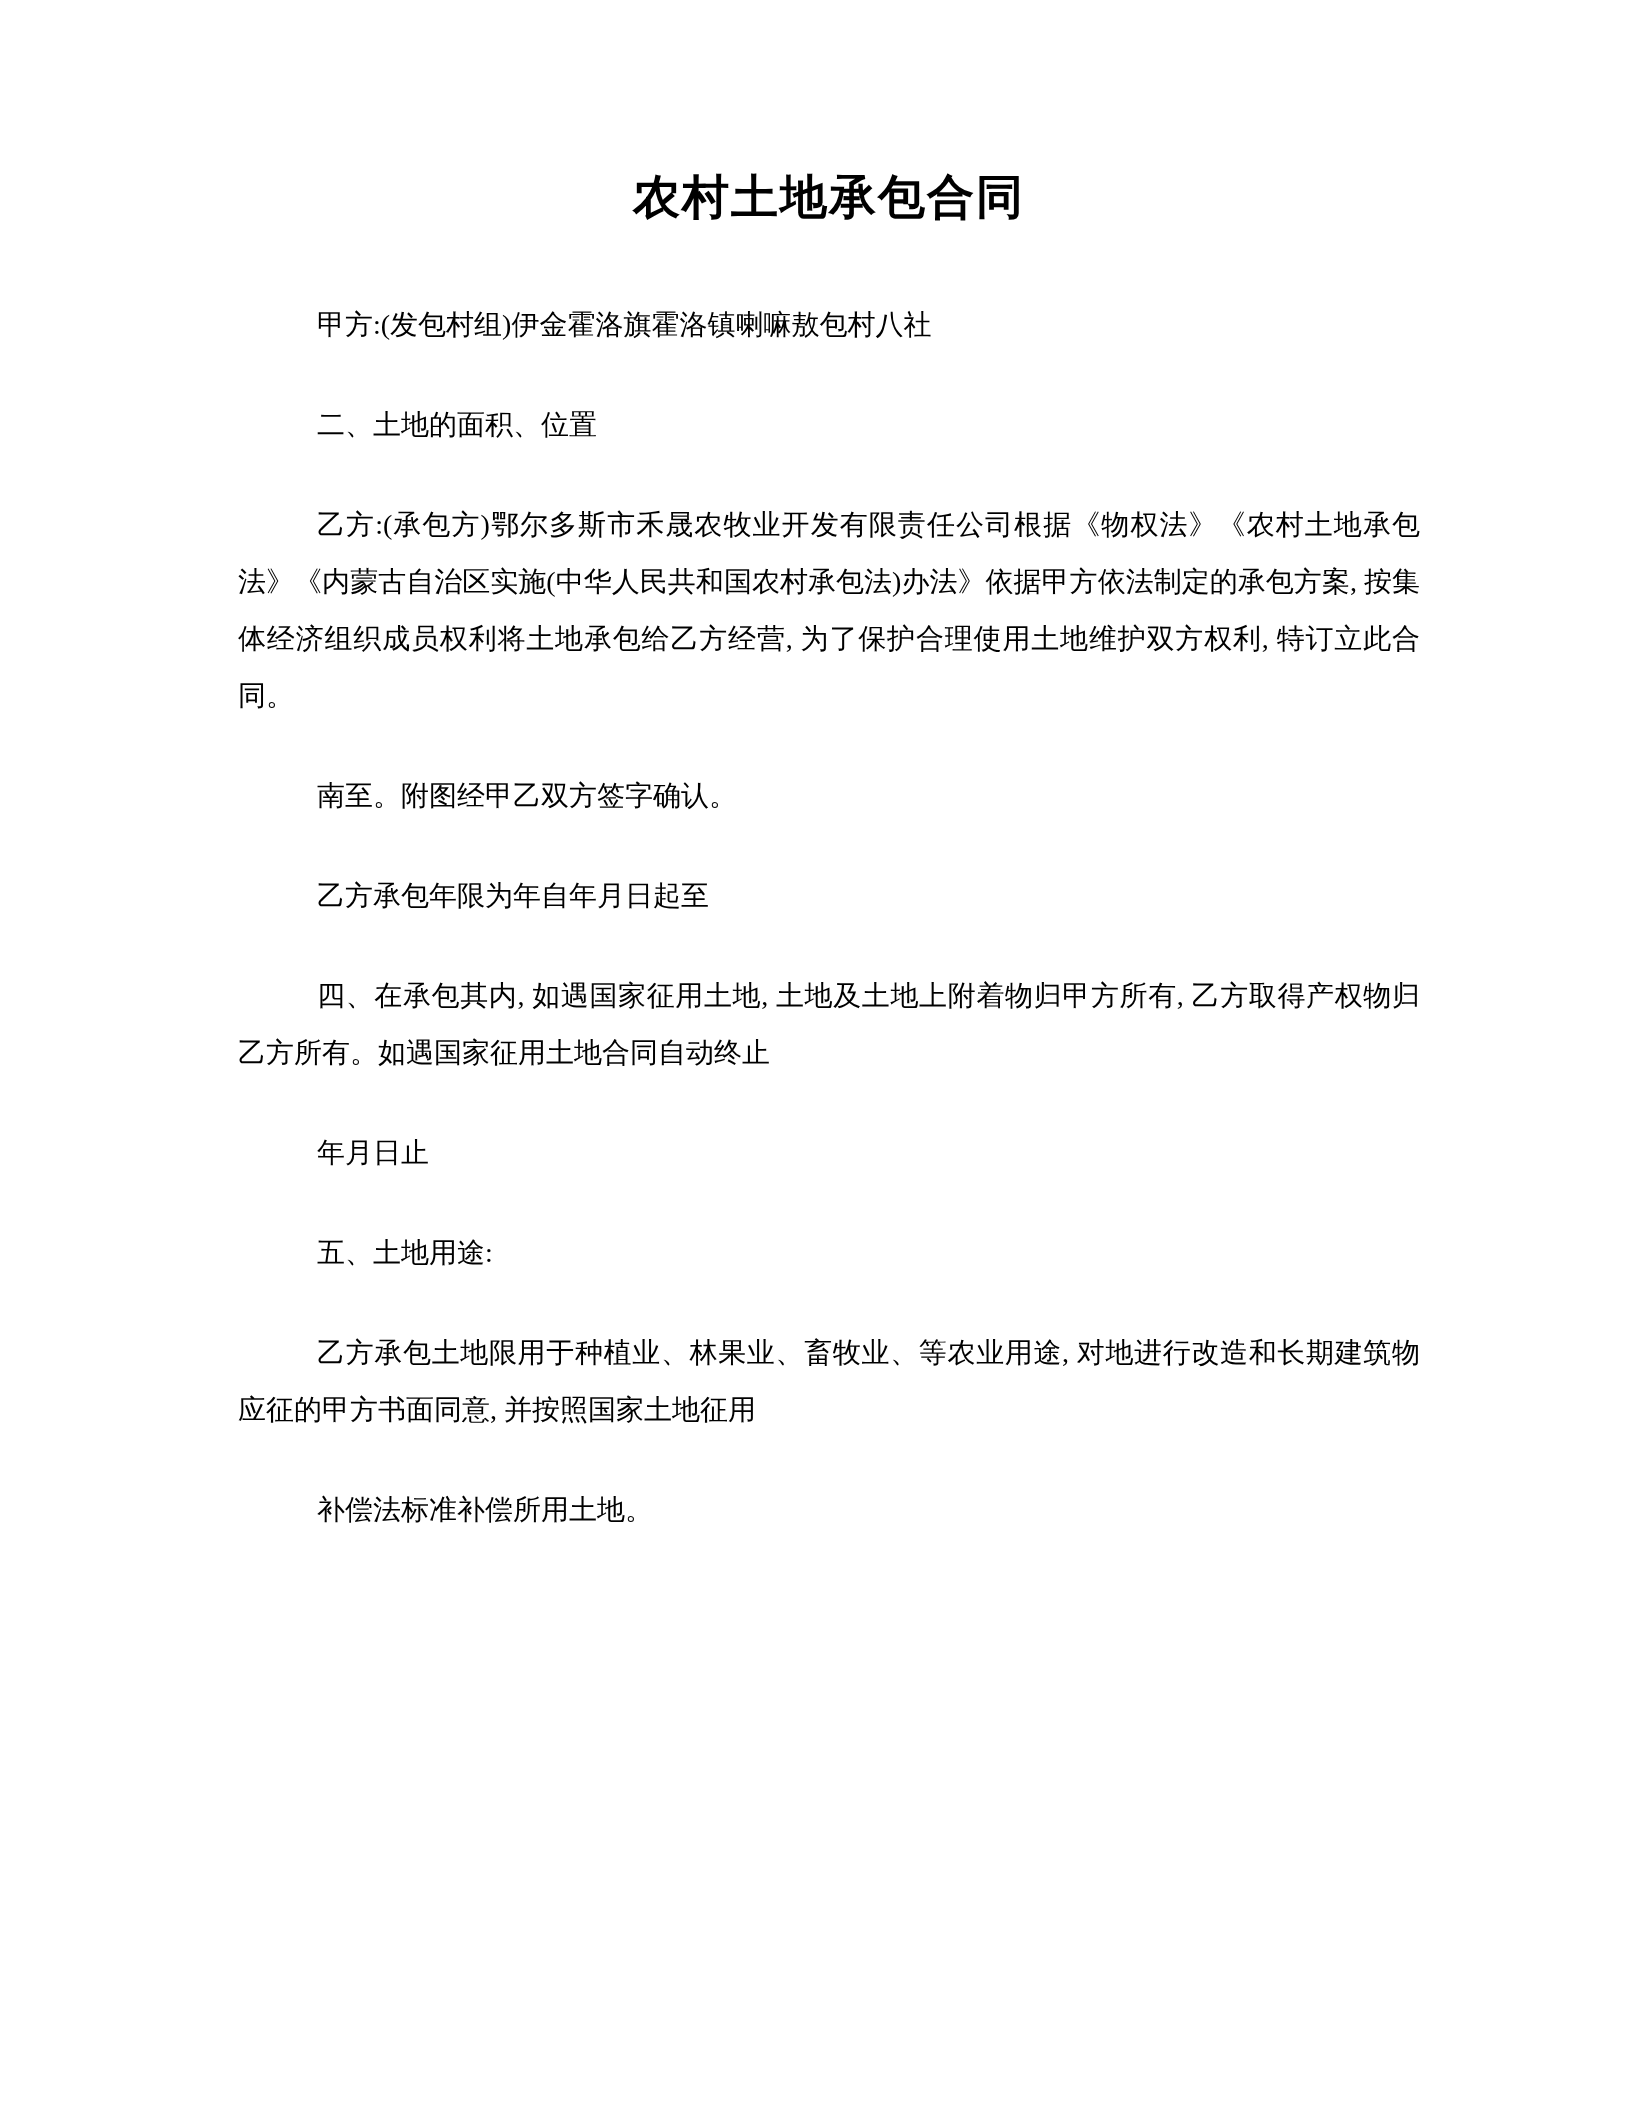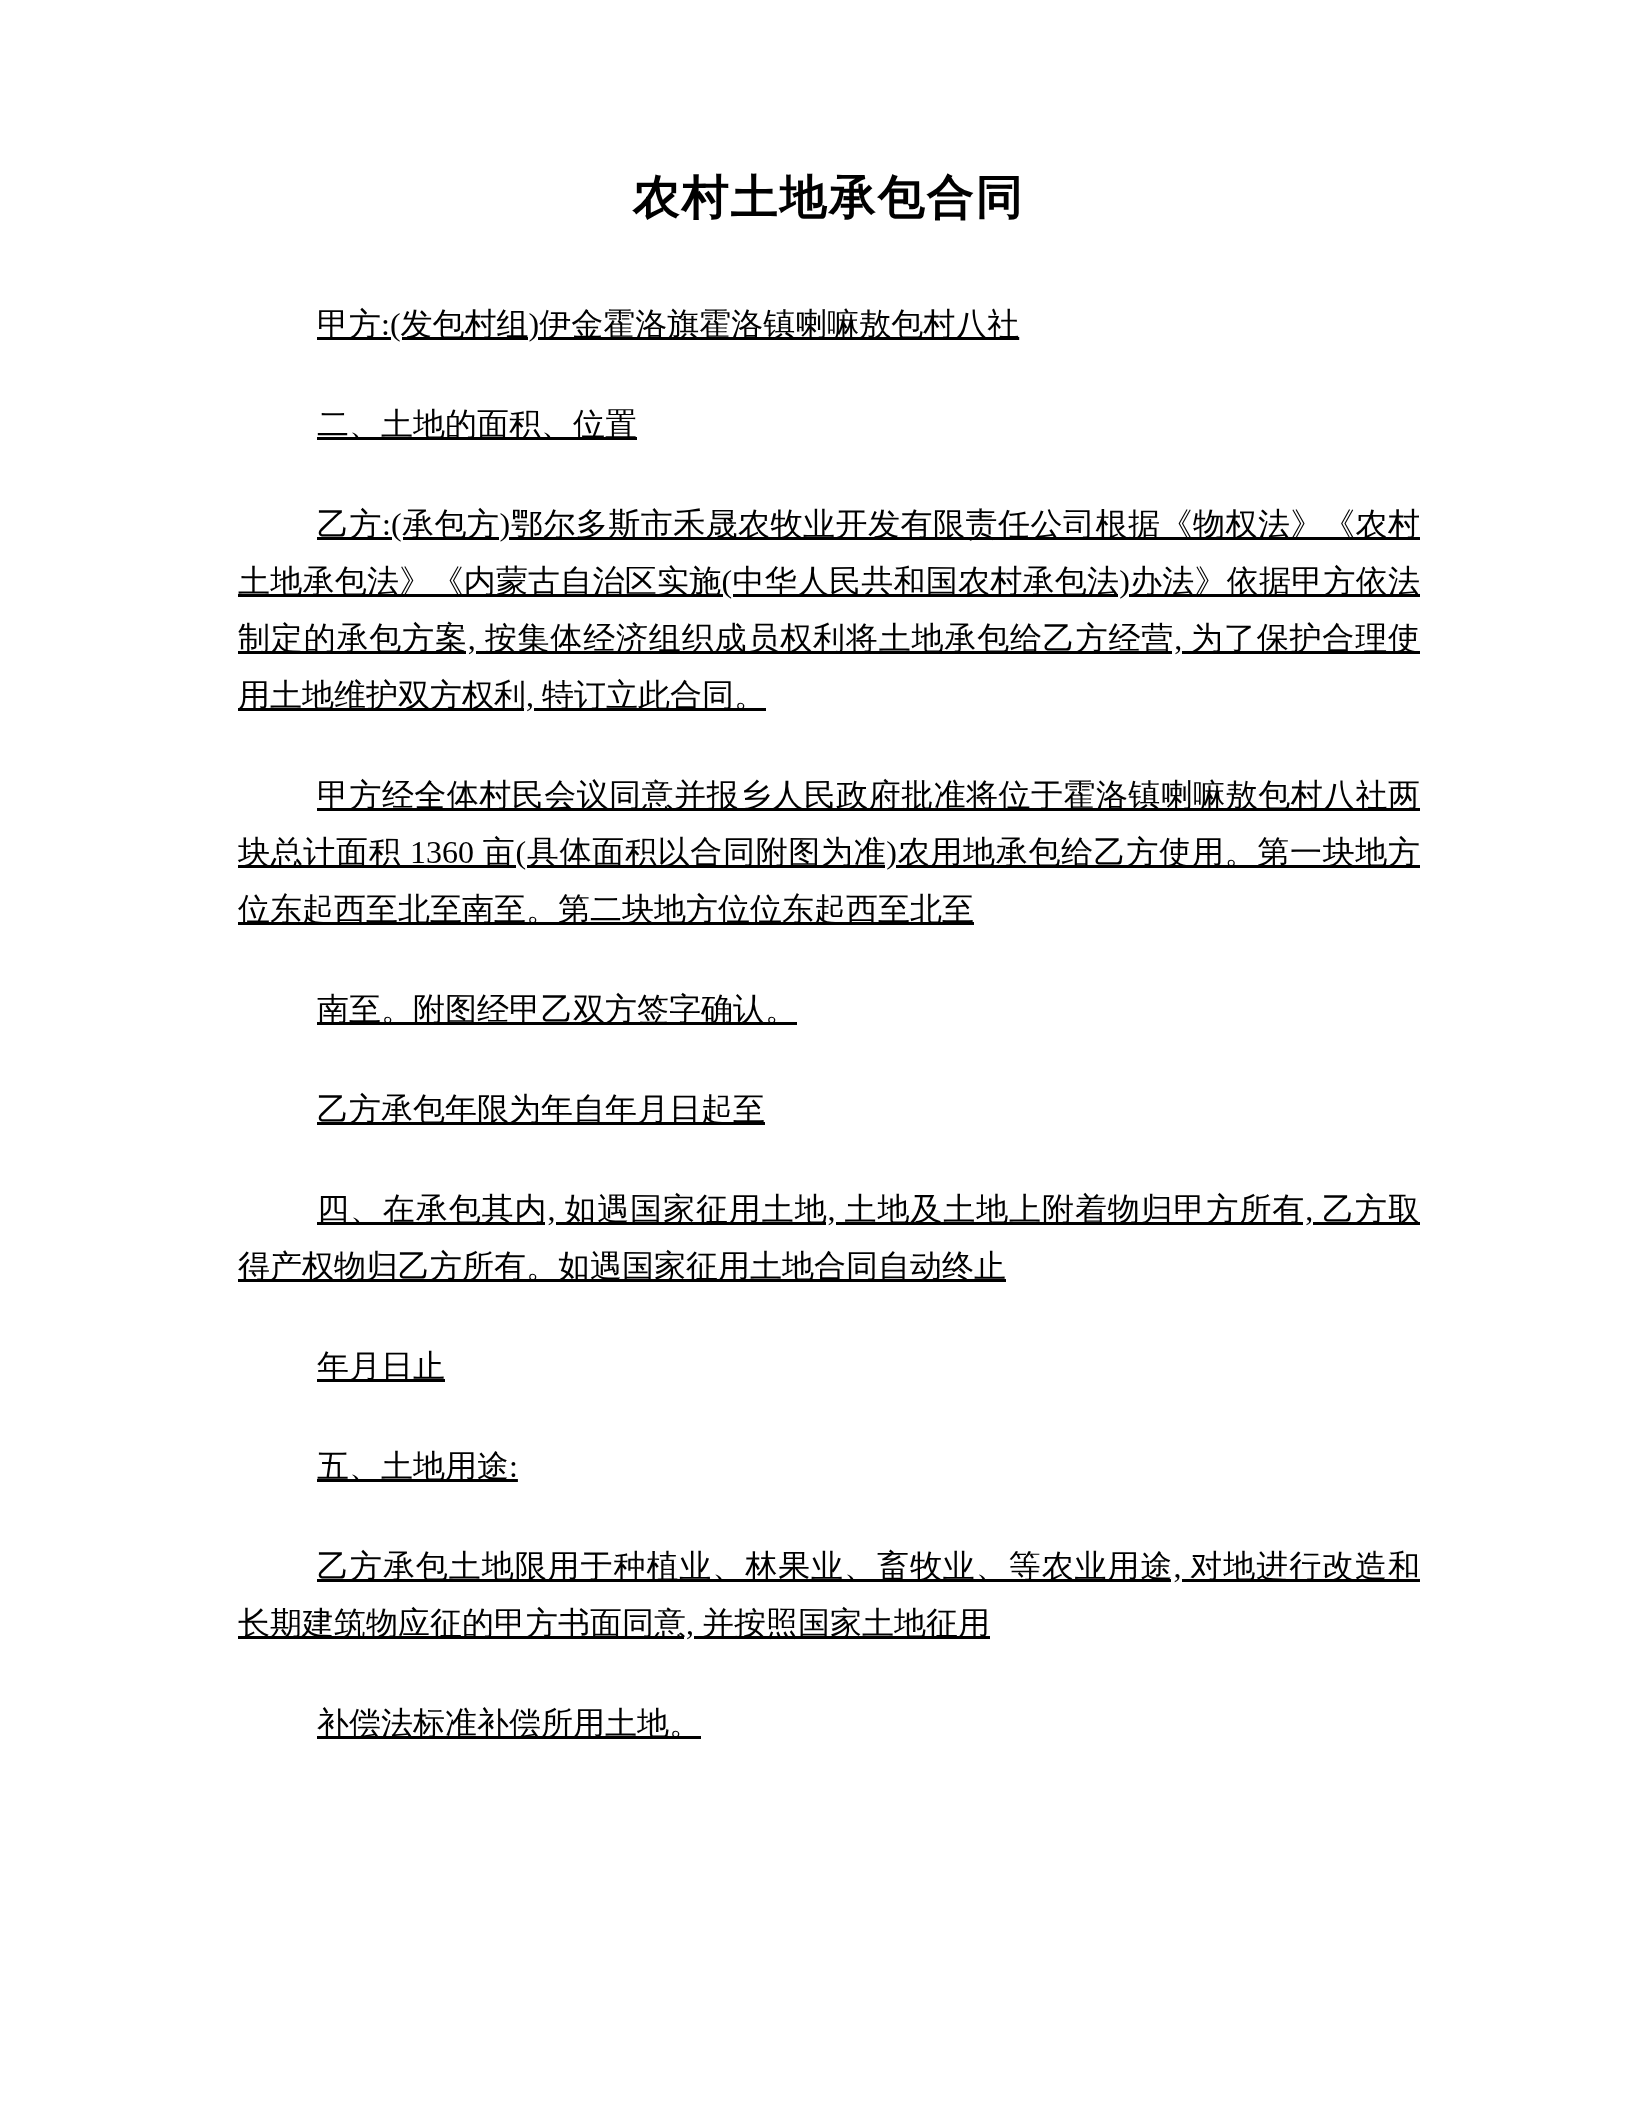--- a/index.html
+++ b/index.html
@@ -21,42 +21,40 @@
   }
   .doc-title {
     font-size: 47px;
     font-weight: bold;
     text-align: center;
     line-height: 66px;
     margin: 0 0 66px 0;
     letter-spacing: 2px;
   }
   .para {
-    font-size: 32px;
+    font-size: 28px;
     line-height: 57px;
     margin: 0 0 43px 0;
     text-indent: 79px;
     text-align: justify;
     word-break: break-all;
-    text-decoration: underline;
   }
 </style>
 </head>
 <body>
 
 <div class="page">
   <h1 class="doc-title">农村土地承包合同</h1>
 
   <p class="para">甲方:(发包村组)伊金霍洛旗霍洛镇喇嘛敖包村八社</p>
 
   <p class="para">二、土地的面积、位置</p>
 
   <p class="para">乙方:(承包方)鄂尔多斯市禾晟农牧业开发有限责任公司根据《物权法》《农村土地承包法》《内蒙古自治区实施(中华人民共和国农村承包法)办法》依据甲方依法制定的承包方案, 按集体经济组织成员权利将土地承包给乙方经营, 为了保护合理使用土地维护双方权利, 特订立此合同。</p>
 
-  <p class="para">甲方经全体村民会议同意并报乡人民政府批准将位于霍洛镇喇嘛敖包村八社两块总计面积 1360 亩(具体面积以合同附图为准)农用地承包给乙方使用。第一块地方位东起西至北至南至。第二块地方位位东起西至北至</p>
 
   <p class="para">南至。附图经甲乙双方签字确认。</p>
 
 
   <p class="para">乙方承包年限为年自年月日起至</p>
 
   <p class="para">四、在承包其内, 如遇国家征用土地, 土地及土地上附着物归甲方所有, 乙方取得产权物归乙方所有。如遇国家征用土地合同自动终止</p>
 
   <p class="para">年月日止</p>
 

